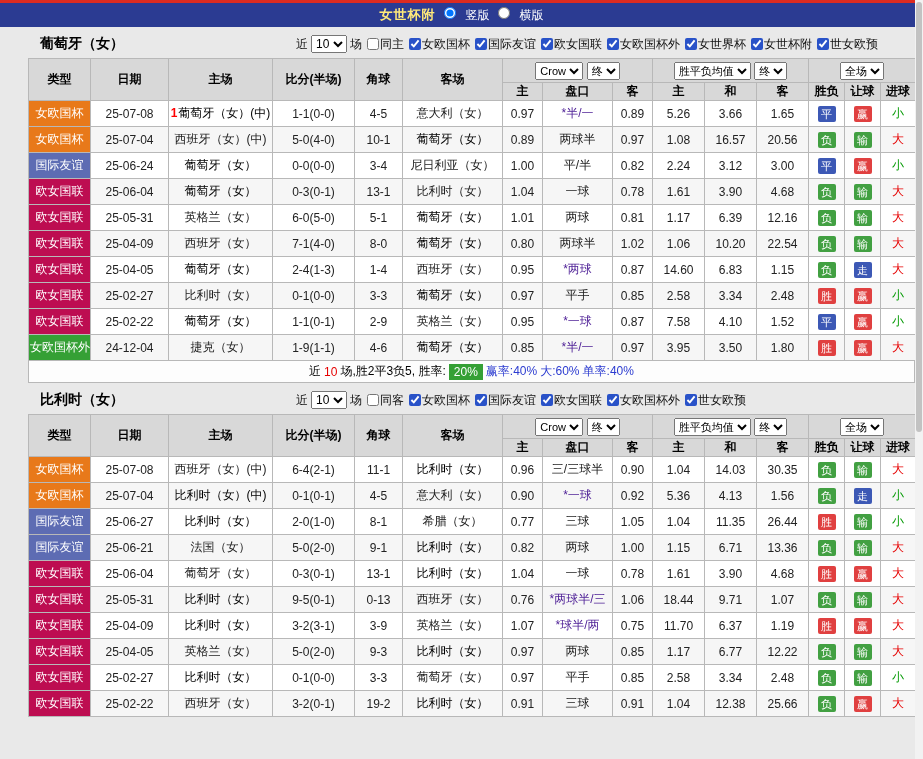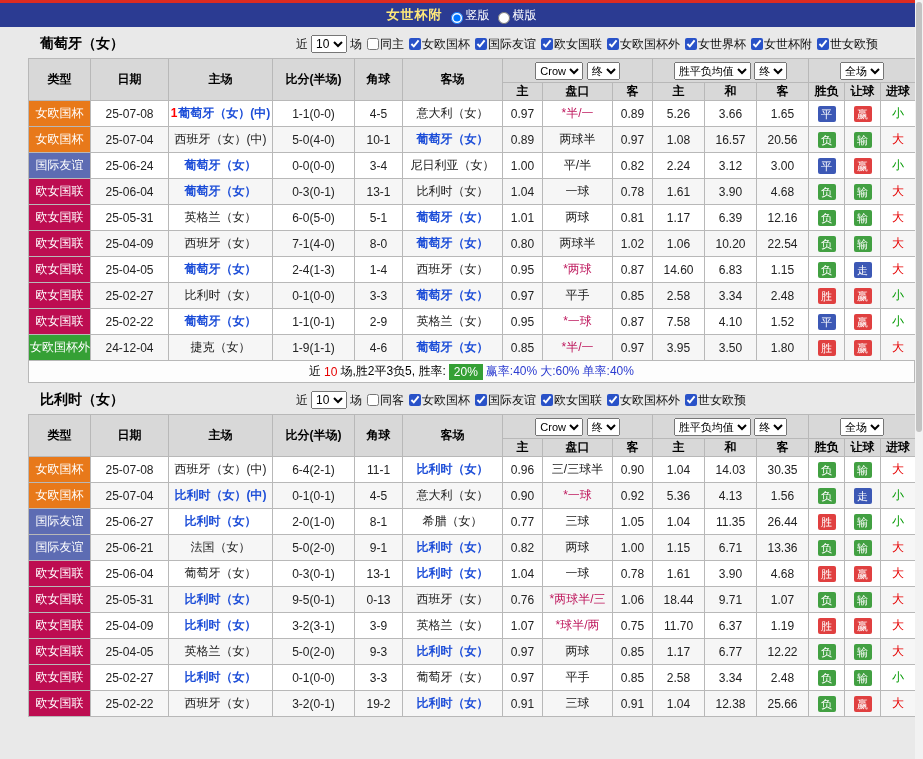--- a/index.html
+++ b/index.html
@@ -9,21 +9,21 @@
     background:#e9e9e9;
     overflow:hidden;
     position:relative;
   }
   .topline { height:3px; background:#dd2b20; }
   .topbar {
     height:24px; background:#2b3b92;
     display:flex; align-items:center; justify-content:center; gap:8px;
   }
   .topbar-title { color:#ffe97a; font-size:13px; font-weight:bold; letter-spacing:1px; }
-  .topbar label { color:#fff; font-size:12px; display:flex; align-items:flex-end; gap:3px; cursor:pointer; }
+  .topbar label { color:#fff; font-size:12px; display:flex; align-items:flex-start; gap:10px; cursor:pointer; }
   .topbar input { width:12px; height:12px; }
 
   .content { width:887px; margin-left:28px; }
 
   .section-head { display:flex; align-items:center; margin:6px 0 3px; height:22px; }
   .team-title { font-weight:bold; font-size:14px; color:#000; flex:0 0 268px; padding-left:12px; }
   .filter { display:flex; align-items:center; gap:3px; font-size:12px; color:#111; white-space:nowrap; }
   .filter select { font-size:12px; height:18px; }
   .filter label { display:flex; align-items:center; gap:1px; margin-left:2px; cursor:pointer; }
   .filter input[type=checkbox] { width:12px; height:12px; accent-color:#2952c8; }
@@ -38,23 +38,23 @@
   .grid thead select { font-size:11px; height:18px; max-width:96%; }
   tr.even td { background:#f6f6f6; }
 
   td.type { color:#fff; }
   td.type.cup { background:#e8791a; }
   td.type.fri { background:#5d6cb3; }
   td.type.lea { background:#bd0d51; }
   td.type.qua { background:#35a035; }
 
   .score { color:#e60000; }
-  .green-team { color:#1d4ed8;font-weight:bold; }
+  .green-team { color:#000000; }
   .prefix { color:#ff0000; font-weight:bold; margin-right:1px; }
-  td.pan-red { color:#be185d; }
+  td.pan-red { color:#4c1d95; }
 
   .badge {
     display:inline-block; min-width:18px; padding:1px 2px; border-radius:2px;
     color:#fff; font-size:11px; line-height:14px;
   }
   .badge.red { background:#e04040; }
   .badge.green { background:#42a042; }
   .badge.blue { background:#3c58b5; }
   td.txt.red { color:#e60000; }
   td.txt.green { color:#009900; }

